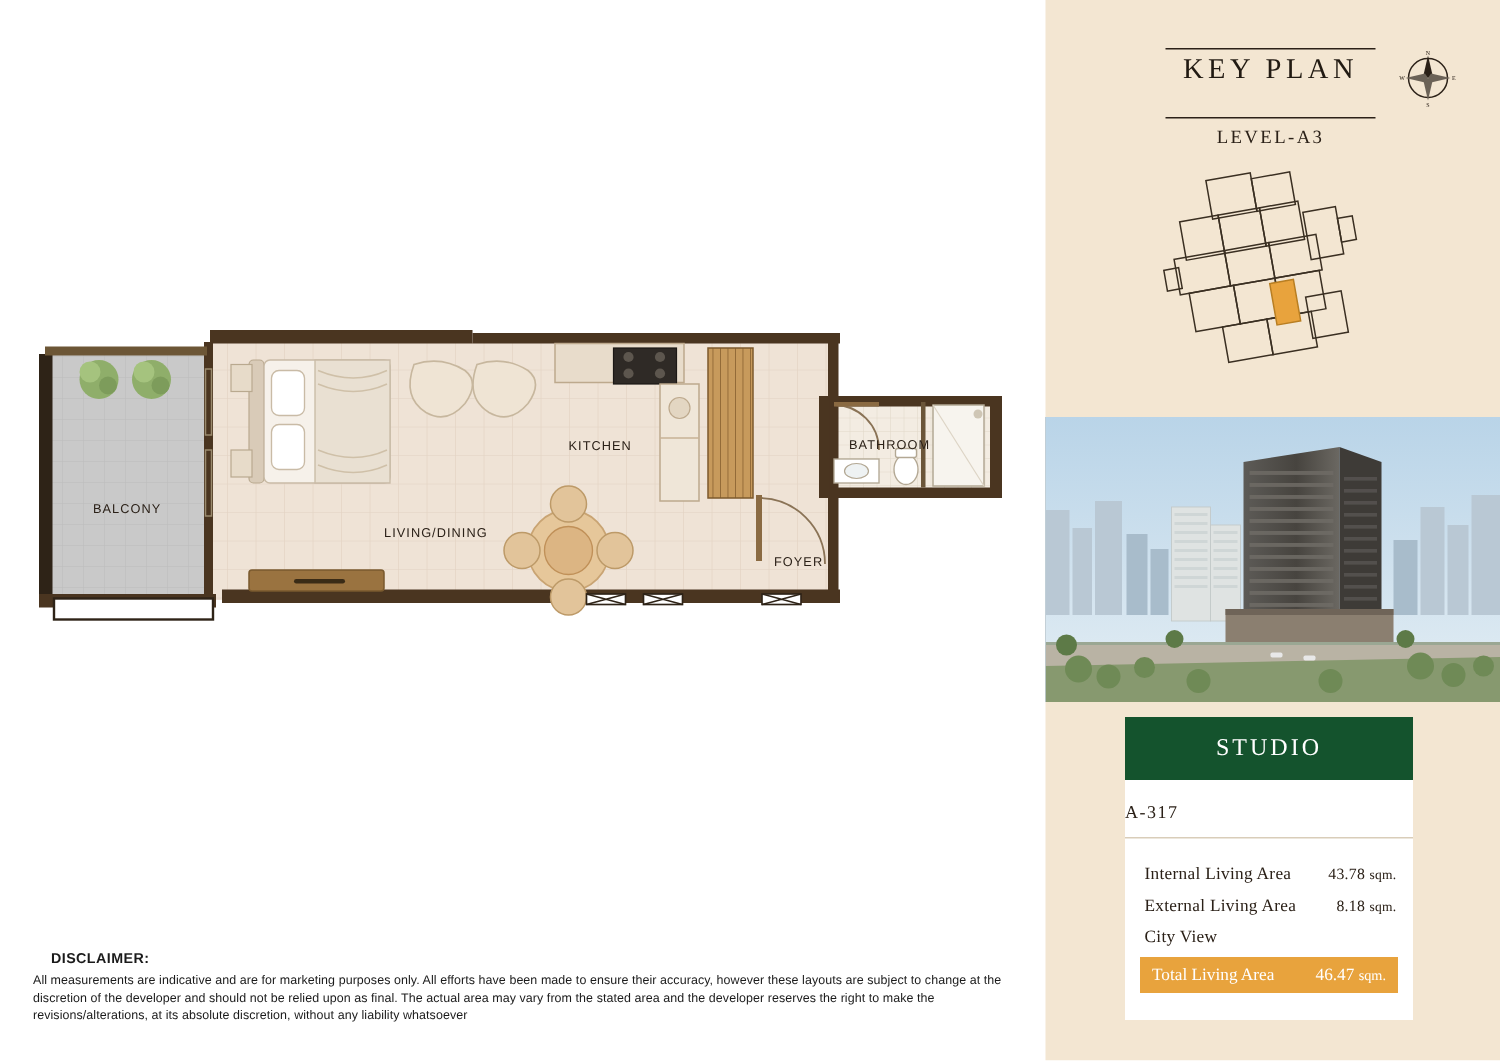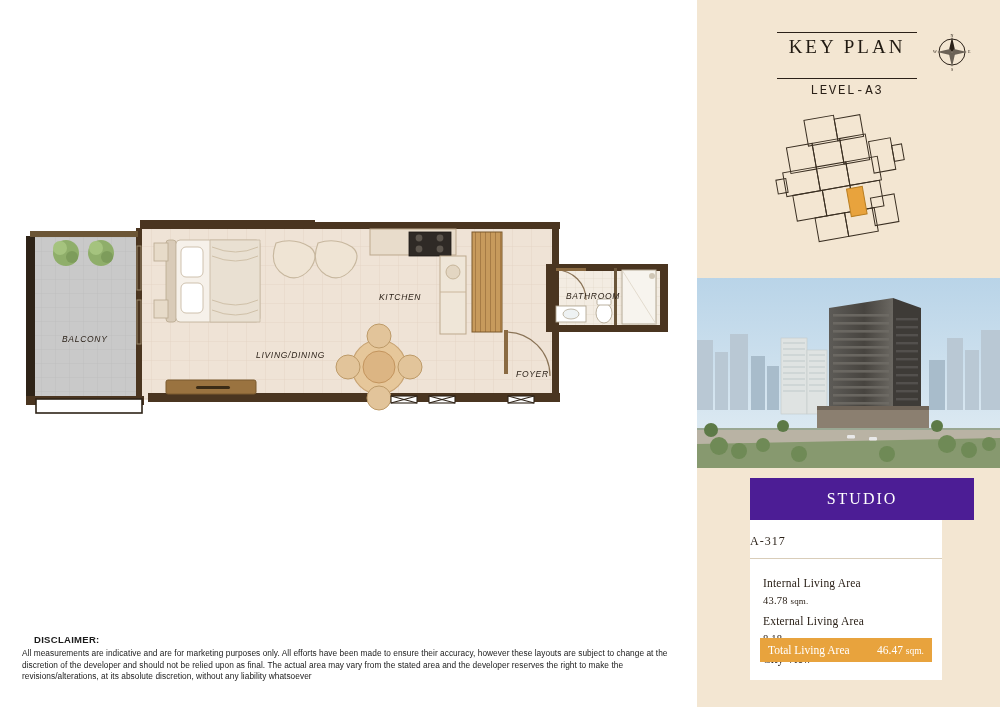--- a/index.html
+++ b/index.html
@@ -53,21 +53,21 @@
     top: -4px;
     width: 100%;
     border-top: 1.5px solid #2b2118;
   }
   #keyplan-level {
     position: absolute;
     left: 60px;
     top: 84px;
     width: 180px;
     text-align: center;
-    font-family: Liberation Mono, monospace;
+    font-family: Liberation Serif, serif;
     font-size: 12.5px;
     letter-spacing: 1.6px;
     color: #2b2118;
   }
   #compass {
     position: absolute;
     left: 235px;
     top: 32px;
     width: 40px;
     height: 40px;
@@ -101,23 +101,23 @@
     top: 478px;
     width: 192px;
     height: 202px;
     background: #ffffff;
     box-shadow: 0 0 0 0 rgba(0,0,0,0);
   }
   #info-header {
     position: absolute;
     left: 0;
     top: 0;
-    width: 224px;
+    width: 192px;
     height: 42px;
-    background: #4c1d95;
+    background: #14532d;
     color: #ffffff;
     font-family: "Liberation Serif", serif;
     font-size: 16px;
     letter-spacing: 2px;
     display: flex;
     align-items: center;
     justify-content: center;
   }
   #unit-code {
     position: absolute;
@@ -140,21 +140,20 @@
     font-family: "Liberation Serif", serif;
     color: #2b2118;
   }
   .spec-row {
     display: flex;
     justify-content: space-between;
     align-items: baseline;
     font-size: 11.5px;
     line-height: 18px;
     padding: 1px 0;
-    flex-direction: column;
   }
   .spec-label { letter-spacing: 0.2px; }
   .spec-value { font-size: 10.5px; letter-spacing: 0.2px; }
   .spec-value .unit { font-size: 9px; }
   #total-bar {
     position: absolute;
     left: 10px;
     top: 160px;
     width: 172px;
     height: 24px;
@@ -181,21 +180,20 @@
   }
   #plan-svg { position: absolute; left: 0; top: 0; }
 
   .room-label {
     position: absolute;
     font-family: "Liberation Sans", sans-serif;
     font-size: 8.5px;
     letter-spacing: 0.7px;
     color: #2b2118;
     white-space: nowrap;
-    font-style: italic;
   }
 
   
   #disclaimer {
     position: absolute;
     left: 22px;
     top: 634px;
     width: 660px;
   }
   #disclaimer-title {

